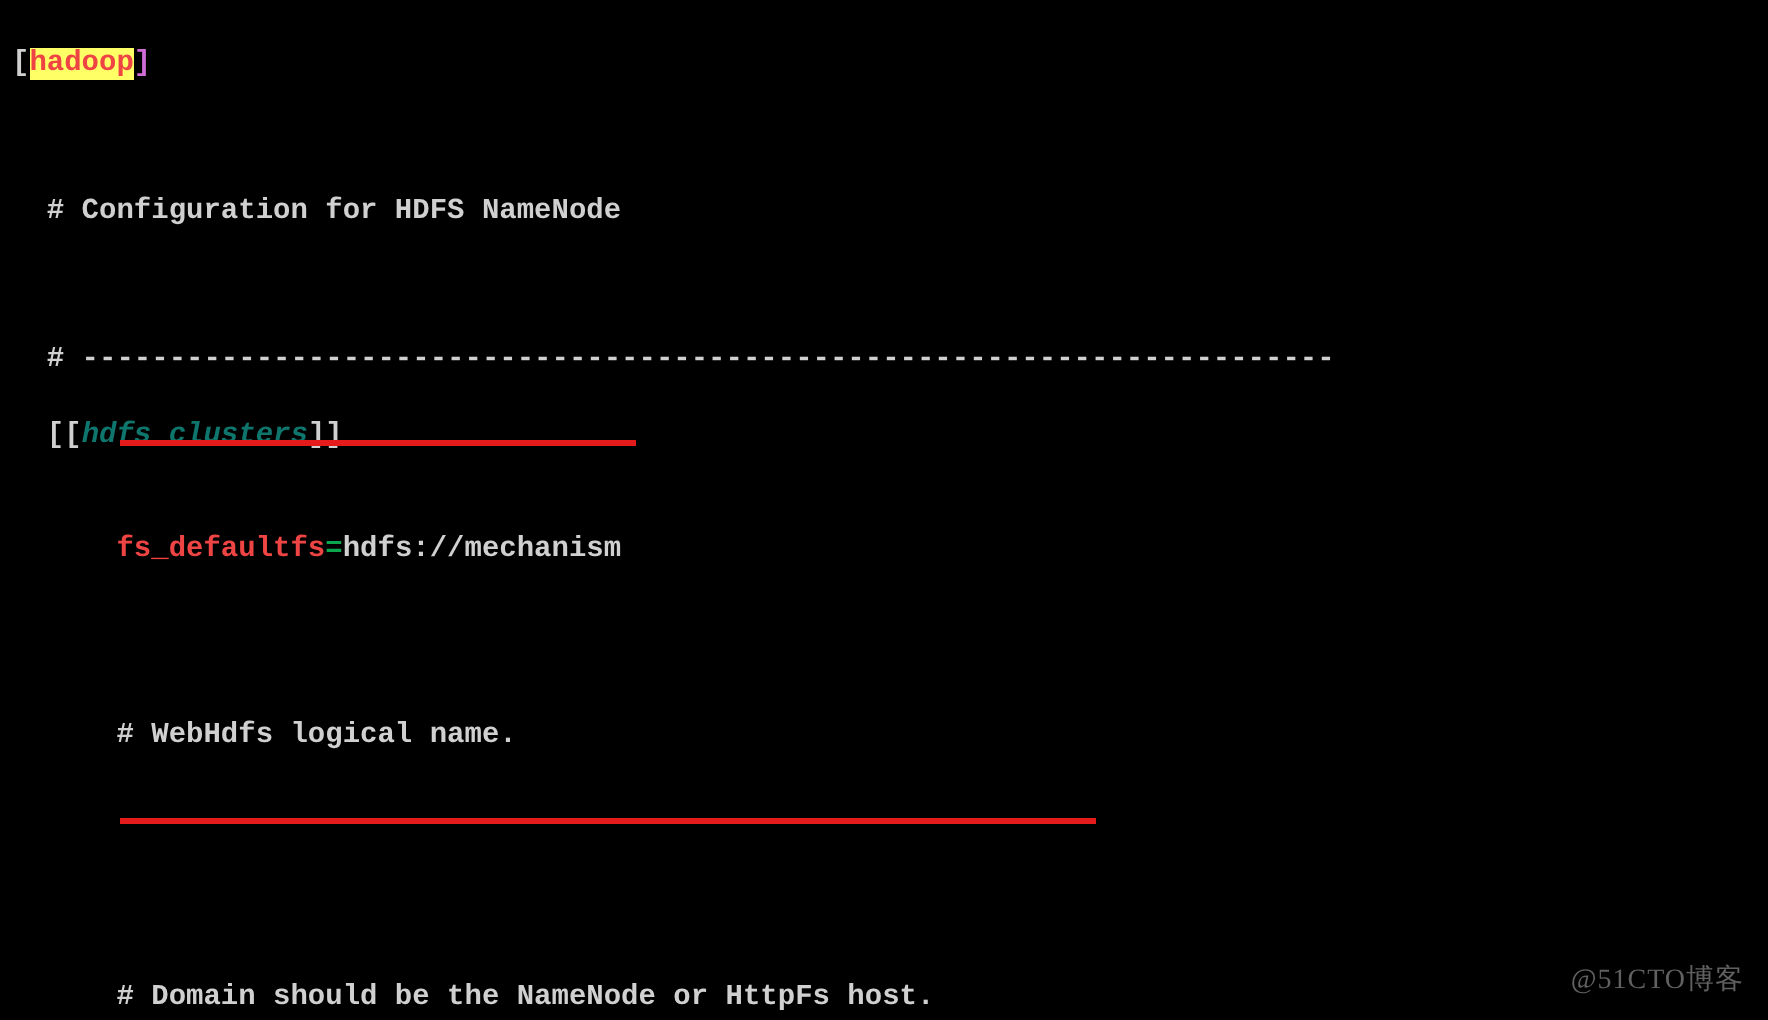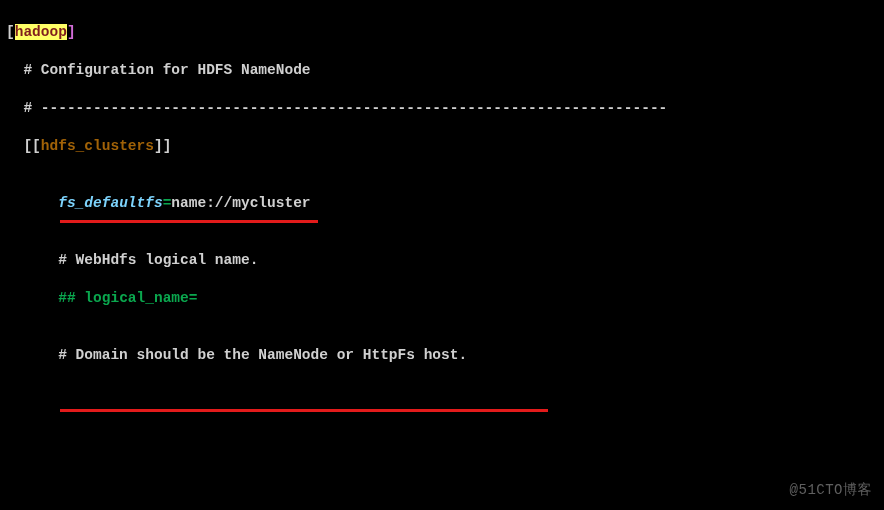--- a/index.html
+++ b/index.html
@@ -15,61 +15,61 @@
     overflow: hidden;
     font-weight: bold;
   }
   .terminal {
     padding: 4px 6px 6px 6px;
     position: relative;
     white-space: pre;
   }
   .hl-header {
     background: #ffff66;
-    color: #7f1d1d;
+    color: #ef4444;
     text-align: right;
   }
   .bracket-white  { color:#d0d0d0; }
   .bracket-magenta{ color:#d06cd6; }
-  .section-name   { color:#a16207; }
-  .comment        { color:#d0d0d0; }
+  .section-name   { color:#0f766e;font-style:italic; }
+  .comment        { color:#d0d0d0;margin-top:36px; }
   .hash-comment   { color:#0aa74e; }
-  .key-green      { color:#7dd3fc;font-style:italic; }
+  .key-green      { color:#ef4444; }
   .eq             { color:#0aa74e; }
   .value-white    { color:#d0d0d0; }
   .watermark {
     position: absolute;
     right: 12px;
     bottom: 10px;
     color: #606060;
-    font-family: Liberation Mono, monospace;
+    font-family: Liberation Serif, serif;
     font-size: 14px;
     font-weight: normal;
     letter-spacing: .5px;
   }
   .red-underline {
     position: absolute;
     height: 3px;
     background: #e31b1b;
   }
 </style>
 </head>
 <body>
 
 <div class="terminal">
 <span><span class="bracket-white">[</span><span class="hl-header">hadoop</span><span class="bracket-magenta">]</span></span>
 <div></div>
 <div class="comment">  # Configuration for HDFS NameNode</div>
 <div class="comment">  # ------------------------------------------------------------------------</div>
 <div><span class="bracket-white">  [[</span><span class="section-name">hdfs_clusters</span><span class="bracket-white">]]</span></div>
 <div></div>
-<div><span>      </span><span class="key-green">fs_defaultfs</span><span class="eq">=</span><span class="value-white">name://mycluster</span></div>
+<div><span>      </span><span class="key-green">fs_defaultfs</span><span class="eq">=</span><span class="value-white">hdfs://mechanism</span></div>
 <div></div>
 <div class="comment">      # WebHdfs logical name.</div>
-<div><span>      </span><span class="hash-comment">## logical_name=</span></div>
+<div><span>      </span></div>
 <div></div>
 <div class="comment">      # Domain should be the NameNode or HttpFs host.</div>
 
 
 <div></div>
 
 
 <div></div>
 
 

